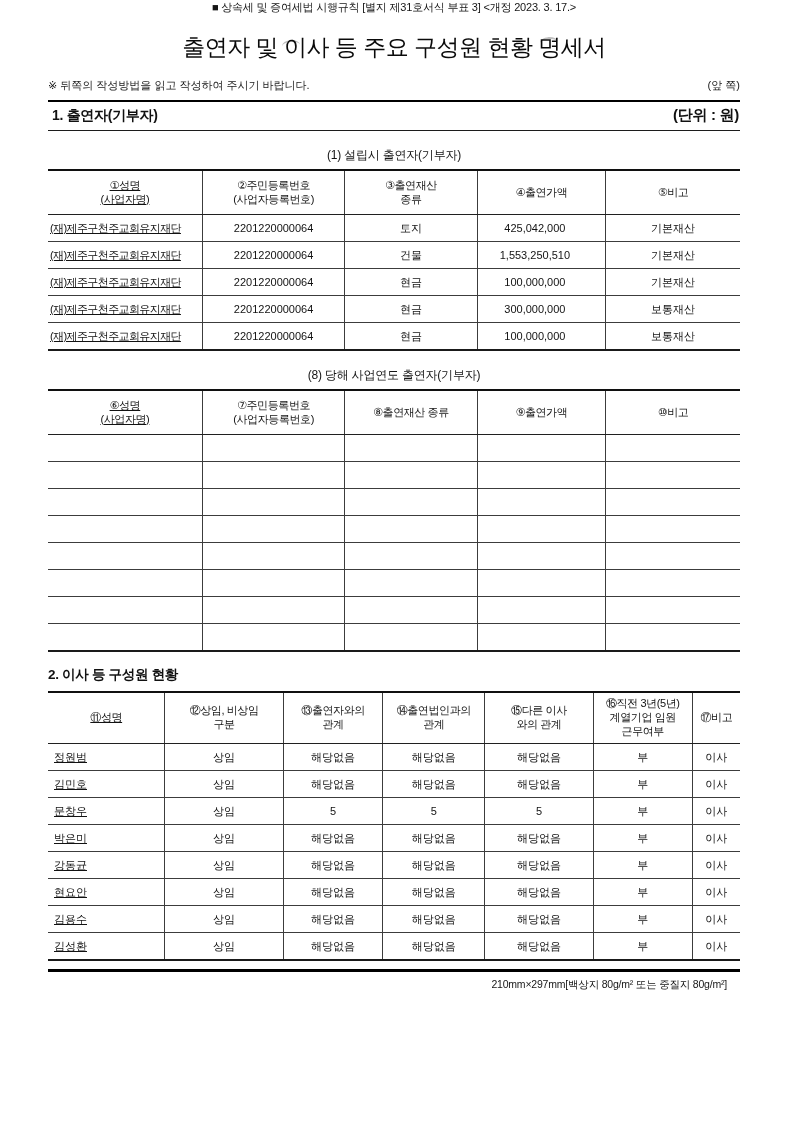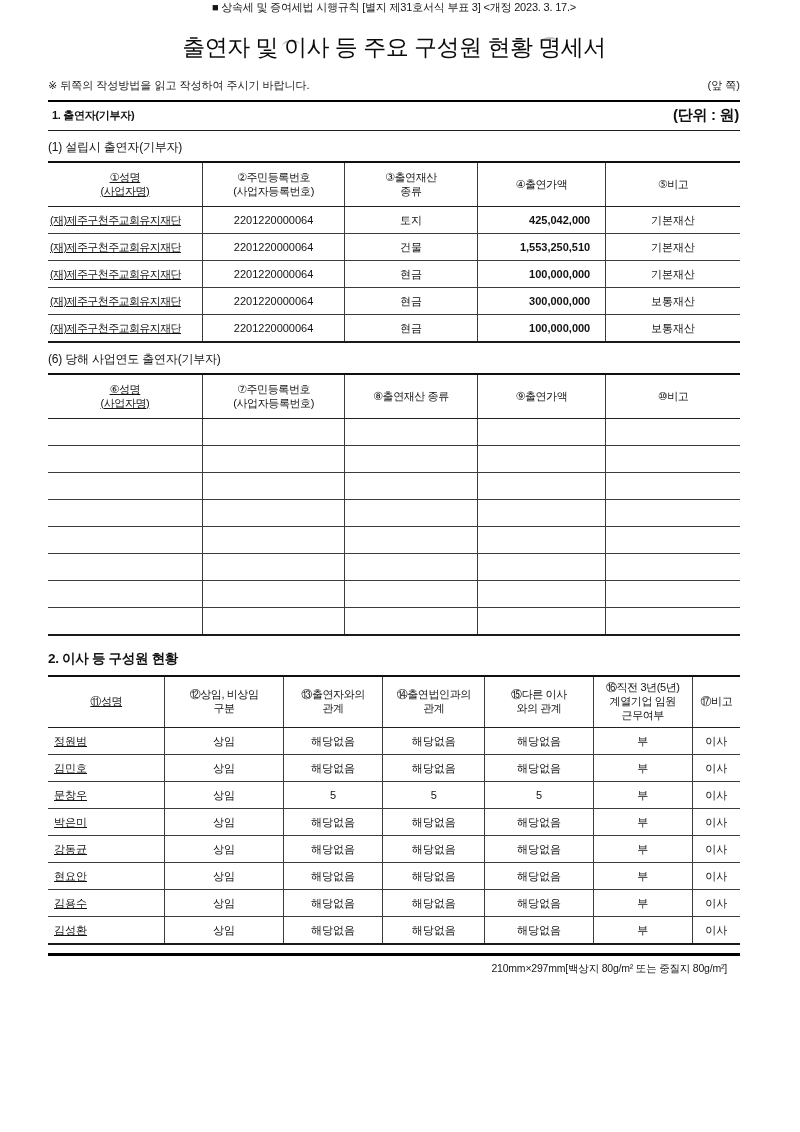--- a/index.html
+++ b/index.html
@@ -20,37 +20,37 @@
   .form-ref{font-size:11px;letter-spacing:-0.2px;color:#161616;text-align:center;}
 
   .doc-title{margin-top:17px;text-align:center;font-size:23px;font-weight:normal;
     letter-spacing:-0.5px;color:#0a0a0a;}
 
   .note-row{margin-top:15px;display:flex;justify-content:space-between;
     align-items:flex-end;font-size:11px;color:#1a1a1a;}
 
   .section-bar{margin-top:7px;border-top:2.5px solid #000;border-bottom:1.5px solid #1c1c1c;
     padding:4px 1px 5px 4px;display:flex;justify-content:space-between;align-items:center;}
-  .section-bar .sec-title{font-size:11px;font-weight:bold;letter-spacing:-0.3px;}
+  .section-bar .sec-title{font-size:14px;font-weight:bold;letter-spacing:-0.3px;}
   .section-bar .unit{font-size:15px;font-weight:bold;letter-spacing:-0.3px;}
 
-  .sub-label{margin-top:8px;font-size:12px;color:#141414;letter-spacing:-0.2px;}
+  .sub-label{margin-top:16px;font-size:12px;color:#141414;letter-spacing:-0.2px;text-align:center;}
 
   table{border-collapse:collapse;width:100%;table-layout:fixed;margin-top:5px;
     border-top:2.5px solid #101010;border-bottom:2px solid #1a1a1a;}
   th,td{border:1px solid #3c3c3c;font-size:11px;color:#121212;
     text-align:center;vertical-align:middle;padding:1px 2px;overflow:hidden;}
   th:first-child,td:first-child{border-left:0;text-decoration:underline;}
   th:last-child,td:last-child{border-right:0;}
   thead th{white-space:pre-line;font-weight:normal;line-height:1.25;
     letter-spacing:-0.4px;border-bottom:1px solid #202020;}
   .tbl-donor thead th{height:41px;}
   .tbl-donor tbody td{height:24px;line-height:1.1;}
   .tbl-donor tbody td:first-child{text-align:left;padding-left:2px;letter-spacing:-0.6px;}
-  .tbl-donor tbody td:nth-child(4){text-align:right;padding-right:15px;font-weight:bold;}
+  .tbl-donor tbody td:nth-child(4){text-align:center;padding-right:15px;}
   .tbl-empty tbody td{height:24px;}
   .sec2-title{margin-top:14px;font-size:13.5px;font-weight:bold;letter-spacing:-0.3px;}
   .tbl-board{margin-top:7px;}
   .tbl-board thead th{height:48px;}
   .tbl-board tbody td{height:24px;}
   .tbl-board tbody td:first-child{text-align:left;padding-left:6px;}
 
   .footer-rule{margin-top:8px;border-top:3px solid #000;}
   .footer-text{margin-top:6px;text-align:right;font-size:10.5px;color:#161616;
     letter-spacing:-0.2px;padding-right:13px;}
@@ -131,21 +131,21 @@
         <tr>
           <td>(재)제주구천주교회유지재단</td>
           <td>2201220000064</td>
           <td>현금</td>
           <td>100,000,000</td>
           <td>보통재산</td>
         </tr>
       </tbody>
   </table>
 
-  <div class="sub-label">(6) 당해 사업연도 출연자(기부자)</div>
+  <div class="sub-label">(8) 당해 사업연도 출연자(기부자)</div>
 
   <table class="tbl-donor tbl-empty">
     <colgroup>
       <col style="width:22.3%">
         <col style="width:20.6%">
         <col style="width:19.1%">
         <col style="width:18.6%">
         <col style="width:19.4%">
     </colgroup>
     <thead>

